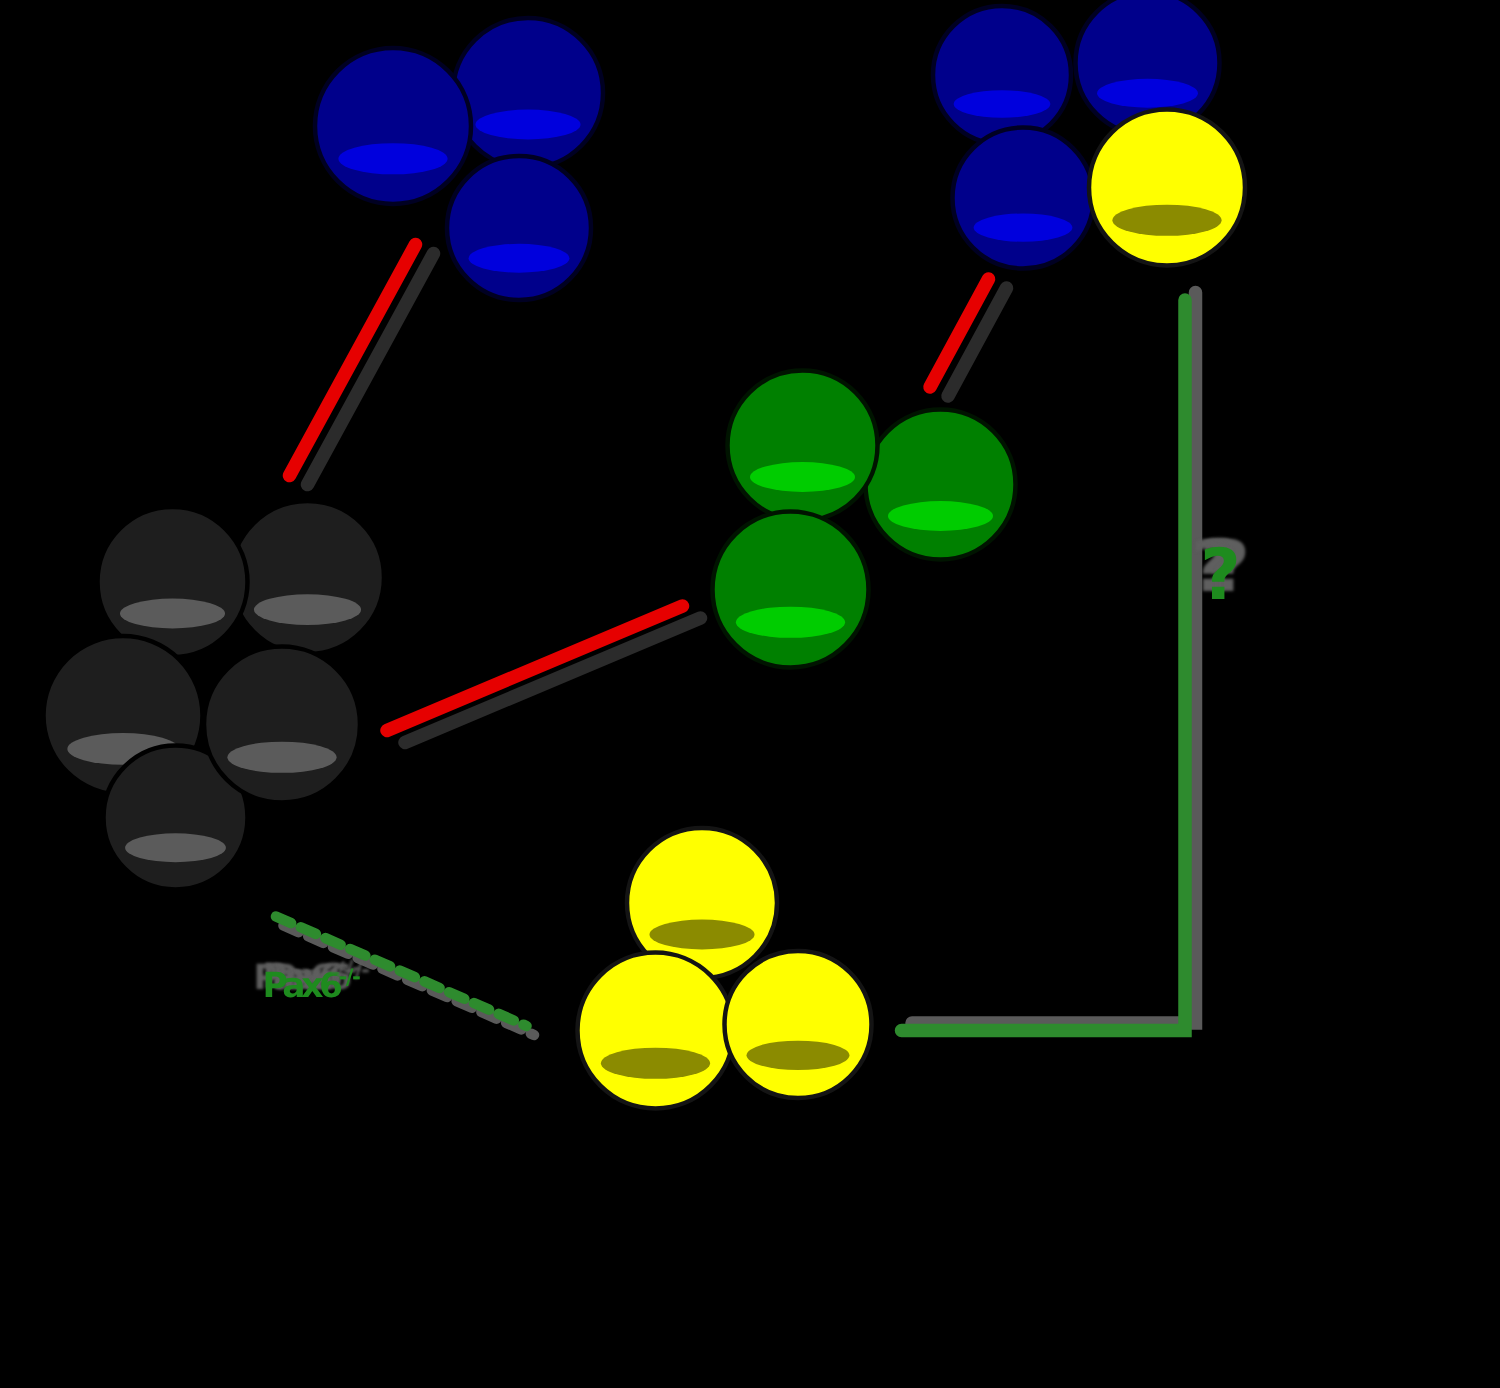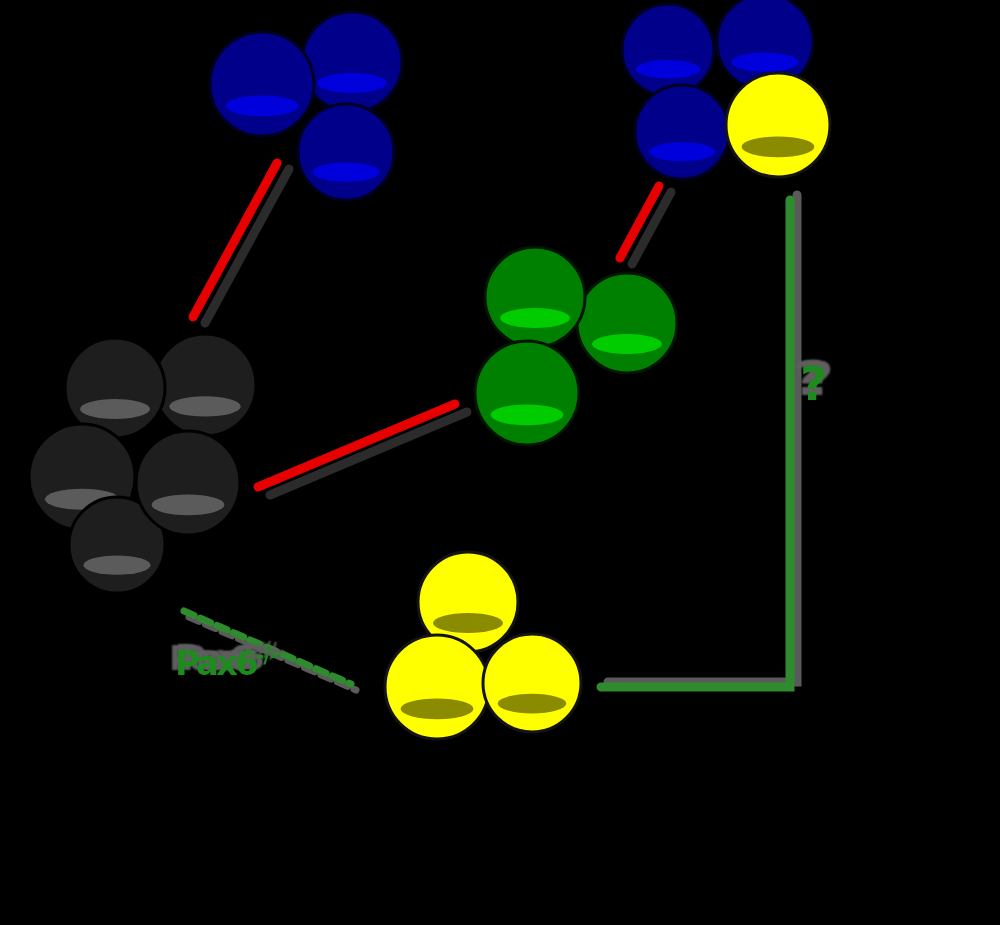--- a/index.html
+++ b/index.html
@@ -96,16 +96,16 @@
         <ellipse cx="437" cy="708.84" rx="36.4" ry="10.4" fill="#8b8b00"></ellipse>
         <circle cx="532" cy="683" r="49" fill="#ffff00" stroke="#141414" stroke-width="3"></circle>
         <ellipse cx="532" cy="703.58" rx="34.3" ry="9.8" fill="#8b8b00"></ellipse>
       </g>
     </svg>
 
   <div class="lbl" id="label-question" style="left: 800px; top: 360px; font-size: 47px; color: rgb(30, 139, 30);">
     <span>?</span>
   </div>
 
-  <div class="lbl" id="label-pax6" style="left: 175px; top: 645px; font-size: 34px; color: rgb(30, 139, 30);">
+  <div class="lbl" id="label-pax6" style="left: 175px; top: 645px; font-size: 23px; color: rgb(30, 139, 30);">
     <span>Pax6</span><sup>-/-</sup>
   </div>
 </div>
 
 </body></html>

